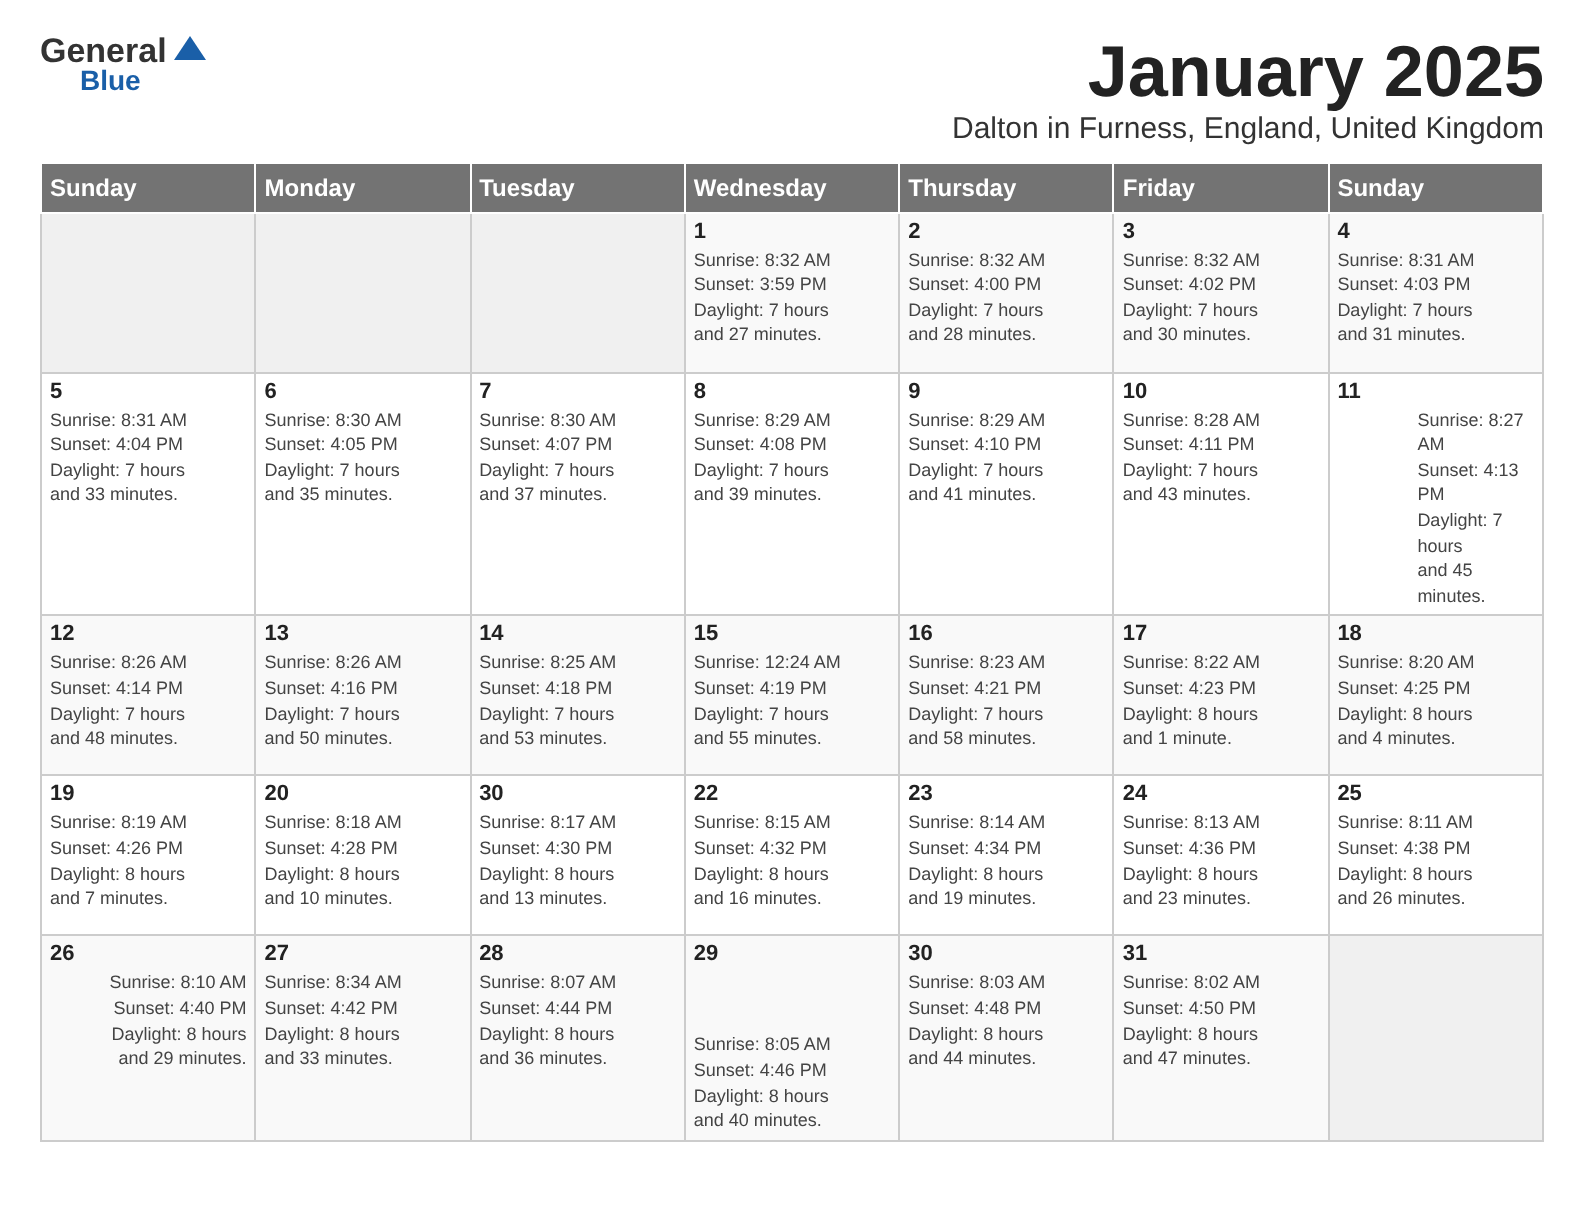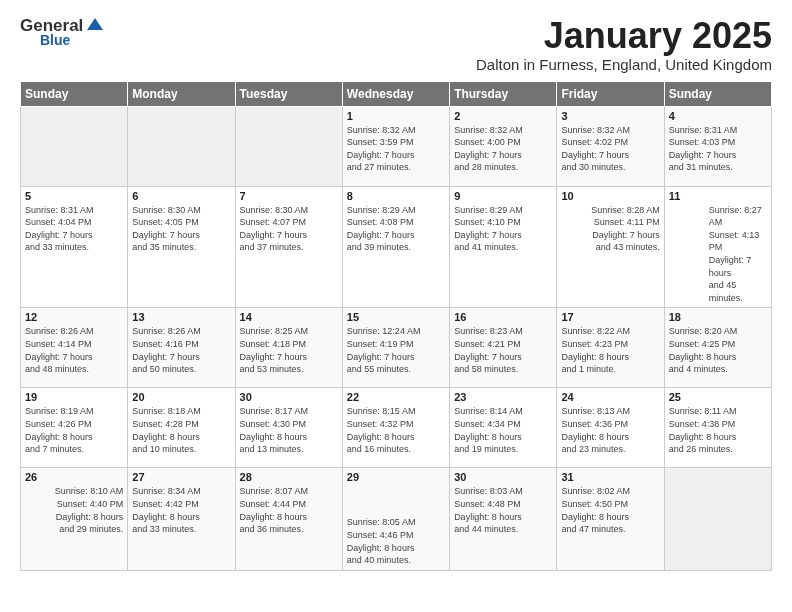--- a/index.html
+++ b/index.html
@@ -184,21 +184,21 @@
           </td>
           <td>
             <span class="day-number">9</span>
             <div class="day-info" style="white-space: pre-line;">Sunrise: 8:29 AM
 Sunset: 4:10 PM
 Daylight: 7 hours
 and 41 minutes.</div>
           </td>
           <td>
             <span class="day-number">10</span>
-            <div class="day-info" style="white-space: pre-line; text-align: right;">Sunrise: 8:28 AM
+            <div class="day-info" style="white-space: pre-line;">Sunrise: 8:28 AM
 Sunset: 4:11 PM
 Daylight: 7 hours
 and 43 minutes.</div>
           </td>
           <td>
             <span class="day-number">11</span>
             <div class="day-info" style="white-space: pre-line; margin-left: 40px;">Sunrise: 8:27 AM
 Sunset: 4:13 PM
 Daylight: 7 hours
 and 45 minutes.</div>

